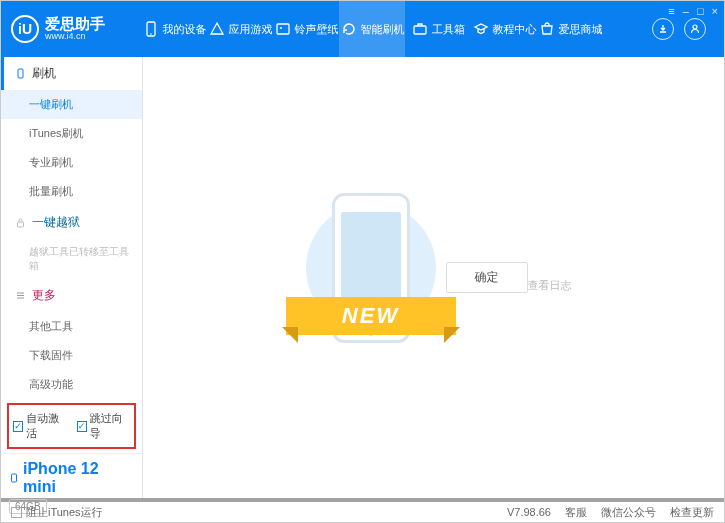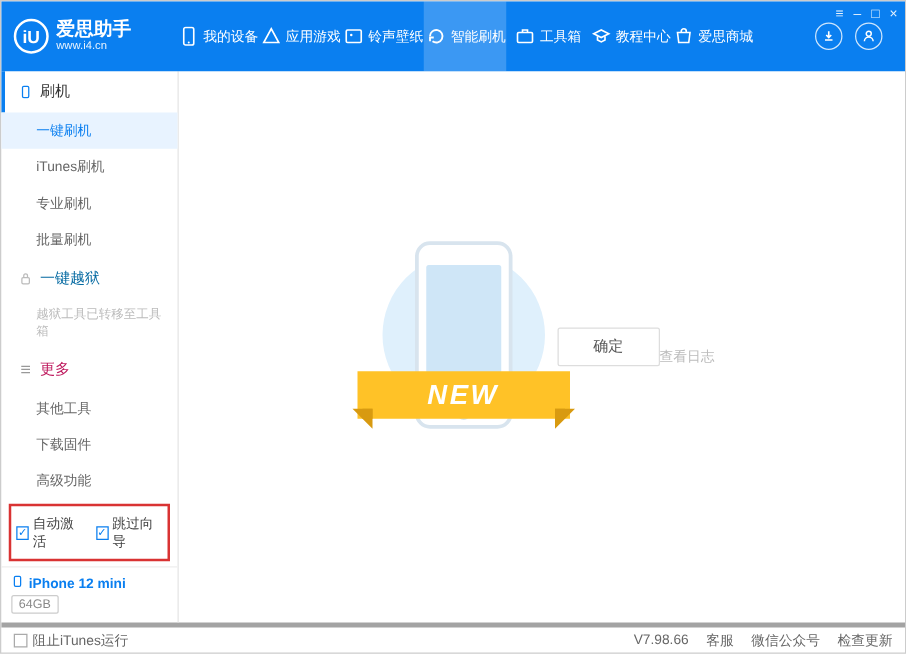--- a/index.html
+++ b/index.html
@@ -26,21 +26,21 @@
 .side-section.plain { border-left: 3px solid transparent; color: #be185d; }
 .side-section.locked { color: #0369a1; }
 .sub-items { display: flex; flex-direction: column; }
 .sub-item { padding: 7px 10px 7px 28px; color: #666; cursor: pointer; font-size: 11px; }
 .sub-item.active { background: #e8f3ff; color: #0a7ff0; }
 .sub-note { padding: 6px 10px 6px 28px; color: #bbb; font-size: 10px; line-height: 1.4; }
 .checkbox-row { border: 2px solid #d93333; margin: 4px 6px; padding: 6px 4px; display: flex; gap: 10px; font-size: 11px; color: #444; }
 .cb { display: flex; align-items: center; gap: 3px; cursor: pointer; }
 .cb-box { width: 11px; height: 11px; border: 1px solid #0a7ff0; display: flex; align-items: center; justify-content: center; color: #0a7ff0; font-size: 9px; }
 .device-box { padding: 6px 8px; border-top: 1px solid #eee; }
-.device-name { color: #0a7ff0; font-size: 11px; font-weight: bold; display: flex; align-items: center; gap: 4px; }
+.device-name { color: #0a7ff0; font-size: 16px; font-weight: bold; display: flex; align-items: center; gap: 4px; }
 .device-badge { display: inline-block; border: 1px solid #ccc; border-radius: 2px; padding: 1px 5px; font-size: 10px; color: #888; margin-top: 3px; }
 .main { flex: 1; display: flex; flex-direction: row; align-items: center; justify-content: center; position: relative; }
 .phone-illus { width: 150px; height: 180px; position: relative; margin-bottom: 10px; }
 .phone-bg { position: absolute; width: 130px; height: 130px; background: #dff0fc; border-radius: 50%; top: 20px; left: 10px; }
 .phone-body { position: absolute; width: 78px; height: 150px; background: #fff; border: 3px solid #d8e4ee; border-radius: 12px; left: 36px; top: 10px; }
 .phone-screen { position: absolute; background: #cfe6f7; top: 16px; left: 6px; right: 6px; bottom: 20px; border-radius: 2px; }
 .phone-home { position: absolute; width: 10px; height: 10px; border: 2px solid #d8e4ee; border-radius: 50%; bottom: 4px; left: 50%; transform: translateX(-50%); }
 .new-banner { position: absolute; bottom: 28px; left: -10px; right: -10px; height: 38px; background: #ffc227; display: flex; align-items: center; justify-content: center; color: #fff; font-weight: 900; font-size: 22px; font-style: italic; letter-spacing: 2px; }
 .new-banner::before, .new-banner::after { content: ""; position: absolute; width: 0; height: 0; border: 8px solid transparent; }
 .new-banner::before { left: -4px; bottom: -8px; border-top-color: #d89a10; border-right-color: #d89a10; }

